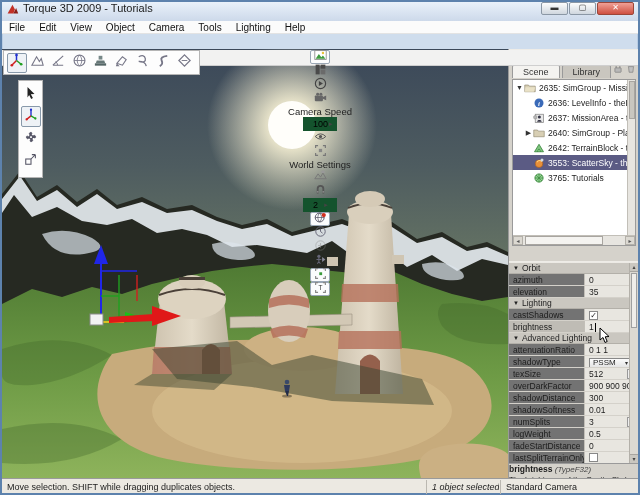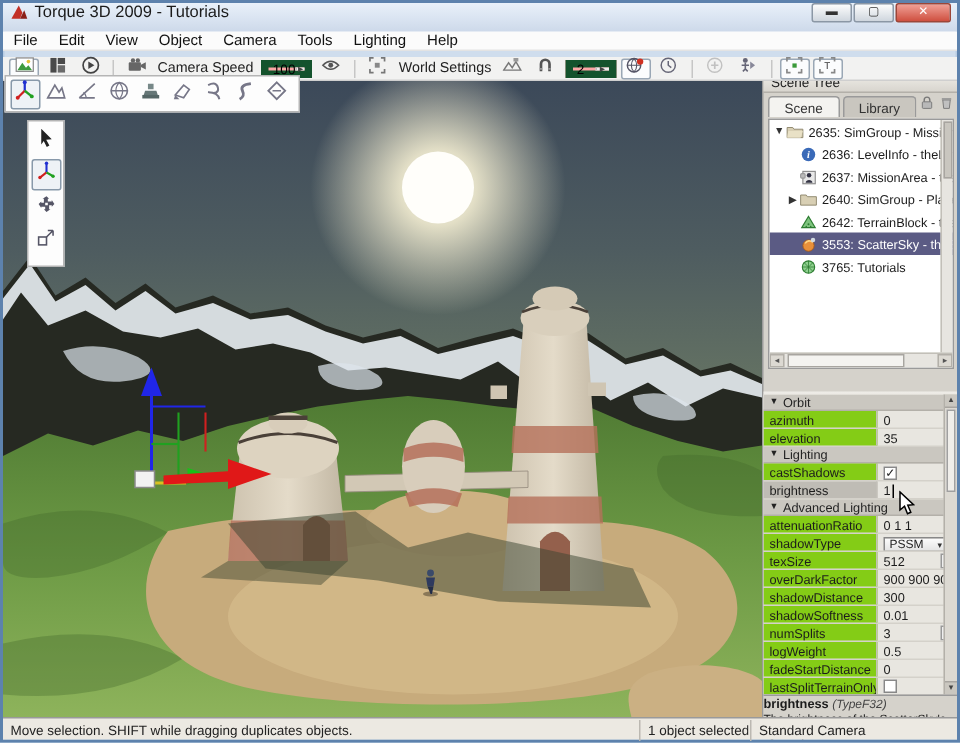--- a/index.html
+++ b/index.html
@@ -13,30 +13,30 @@
   #titlebar .t { font-size:11px; color:#1b1b1b; flex:1 1 auto; white-space:nowrap; }
   .winbtns { display:flex; gap:1px; }
   .winbtn { width:27px; height:13px; border:1px solid #8b97a5; border-radius:2px;
             background:linear-gradient(#fdfdfd,#cfd6de); font-size:8px; line-height:10px; text-align:center; color:#333; }
   .winbtn.close { width:37px; background:linear-gradient(#f0a096,#cf5040); color:#fff; border-color:#9c4638; }
   
   #menubar { position:absolute; left:0; top:19px; right:0; height:13px; background:#fbfbfb;
              border-bottom:1px solid #e3e3e3; display:flex; align-items:center; }
   #menubar .mi { font-size:10px; color:#111; padding:0 7px; }
   
-  #toolbar1 { position:absolute; left:0; top:36px; right:0; height:15px; background:#f2f2f1;
-              border-bottom:1px solid #cfcfcf; display:flex; align-items:center; padding:0 3px; z-index:5; height:16px;}
+  #toolbar1 { position:absolute; left:0; top:48px; right:0; height:15px; background:#f2f2f1;
+              border-bottom:1px solid #cfcfcf; display:flex; align-items:center; padding:0 3px; z-index:5; height:16px;flex-direction:column;}
   .tbtn { width:20px; height:14px; display:flex; align-items:center; justify-content:center; margin:0 1px; }
   .tbtn svg { width:13px; height:13px; }
   .tbtn.framed { border:1px solid #9aa7b5; background:#fbfcfd; border-radius:2px; }
   .tbtn.disabled { opacity:.45; }
   .tsep { width:1px; height:12px; background:#c6c6c6; margin:0 4px; }
   .tlabel { font-size:9.5px; color:#222; margin:0 3px; white-space:nowrap; }
-  .tfield { width:34px; height:12px; border:5px solid #14532d; background:#fca5a5; font-size:9px;
-            display:flex; align-items:center; margin:12px 2px; }
+  .tfield { width:34px; height:12px; border:7px solid #14532d; background:#fca5a5; font-size:9px;
+            display:flex; align-items:center; margin:0 2px; }
   .tfield .v { flex:1; padding-left:3px; }
   .tfield .sp { width:9px; height:100%; border-left:1px solid #bbb; background:#eee; font-size:7px;
                 display:flex; align-items:center; justify-content:center; color:#444; }
   
   #toolbar2 { position:absolute; left:1px; top:48px; width:197px; height:25px; background:#fdfdfd;
               border:1px solid #b5b5b5; display:flex; align-items:center; padding:0 2px; z-index:6; }
   .ebtn { width:20px; height:20px; display:flex; align-items:center; justify-content:center; margin:0 0.5px; }
   .ebtn svg { width:15px; height:15px; }
   .ebtn.sel { border:1px solid #8899aa; background:#eef2f6; border-radius:2px; }
   
@@ -70,21 +70,21 @@
   #tree-vsb { position:absolute; right:0; top:0; width:8px; bottom:10px; background:#e7e5e0; border-left:1px solid #c2bfb8; }
   #tree-vsb .thumb { position:absolute; top:1px; left:1px; width:6px; height:38px; background:#c9c6bf; border:1px solid #a8a5a0; }
   #tree-hsb { position:absolute; left:0; bottom:0; height:10px; right:0; background:#e7e5e0; border-top:1px solid #c2bfb8; display:flex; }
   #tree-hsb .ar { width:10px; font-size:6px; text-align:center; line-height:9px; color:#555; background:#dcd9d2; border:1px solid #b3b0a9; }
   #tree-hsb .thumb { flex:0 0 78px; margin-left:2px; background:#f4f3f0; border:1px solid #a8a5a0; }
   #insp-hdr { position:absolute; left:0; top:201px; width:100%;margin-top:11px; }
   #inspbox { position:absolute; left:0; top:214px; width:100%; height:200px; overflow:hidden; background:#e8e6e0; }
   .igroup-h { height:11px; background:#cac7c0; border-bottom:1px solid #b3b0a9; font-size:8.5px; padding-left:4px; display:flex; align-items:center; gap:3px; color:#222; }
   .igroup-h .ga { font-size:6px; }
   .irow { height:12px; display:flex; border-bottom:1px solid #d4d1ca; }
-  .irow .nm { flex:0 0 76px; background:#84cc16; border-right:1px solid #c2bfb8; font-size:8.5px; padding:1px 0 0 4px;
+  .irow .nm { flex:0 0 76px; background:#737373; border-right:1px solid #c2bfb8; font-size:8.5px; padding:1px 0 0 4px;
               white-space:nowrap; overflow:hidden; }
   .irow.sel .nm { background:#bfbcb5; }
   .irow .vl { flex:1; font-size:8.5px; padding:1px 0 0 4px; position:relative; white-space:nowrap; overflow:hidden; }
   .chk { width:9px; height:9px; border:1px solid #888; background:#fff; font-size:8px; line-height:8px; text-align:center; color:#222; margin-top:0px; display:inline-block; }
   .ddown { display:inline-flex; width:42px; height:10px; border:1px solid #888; background:linear-gradient(#fcfcfc,#e4e4e4);
            font-size:8px; align-items:center; padding-left:3px; }
   .ddown .da { margin-left:auto; font-size:6px; padding-right:2px; color:#333; }
   .stepper { position:absolute; right:2px; top:1px; width:9px; height:10px; border:1px solid #999; background:#eee;
              font-size:5px; line-height:5px; text-align:center; color:#333; }
   .caret { display:inline-block; width:1px; height:9px; background:#000; vertical-align:middle; margin-left:1px; }
@@ -94,21 +94,21 @@
   #insp-vsb .thumb { position:absolute; top:10px; left:1px; width:6px; height:55px; background:#f0eeea; border:1px solid #a0a0a0; }
   #descbox { position:absolute; left:0; top:414px; width:100%; height:19px; padding:1px 0; background:#d5d2cb; border-top:1px solid #9a9a9a; line-height:1.15; height:19px; }
   #descbox .dt { font-size:8.5px; font-weight:bold; display:inline; }
   #descbox .dm { font-size:8px; font-style:italic; color:#444; display:inline; }
   #descbox .db { font-size:8px; color:#222; }
   
   #statusbar { position:absolute; left:0; bottom:0; right:0; height:15px; background:#ece9e2; border-top:1px solid #9a9a9a;
                font-size:9px; color:#222; z-index:7; }
   #statusbar .seg { position:absolute; top:1px; bottom:1px; padding:2px 5px 12px; white-space:nowrap; overflow:hidden; }
   #statusbar .s1 { left:0; width:423px; }
-  #statusbar .s2 { left:424px; width:73px; border-left:1px solid #bbb8b1; }
+  #statusbar .s2 { left:424px; width:73px; border-left:1px solid #bbb8b1;font-style:italic; }
   #statusbar .s3 { left:498px; right:0; border-left:1px solid #bbb8b1; }
   
   #cursor { position:absolute; left:597px; top:325px; width:12px; height:17px; z-index:50; pointer-events:none; }
 </style>
 </head>
 <body>
 
 <div id="win">
 
   <div id="titlebar">

